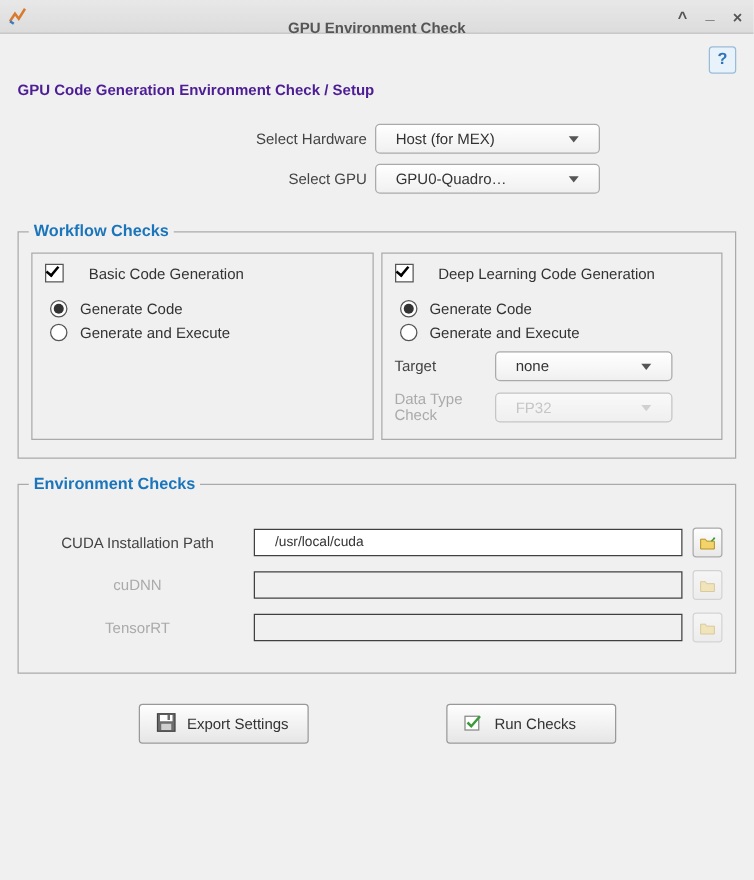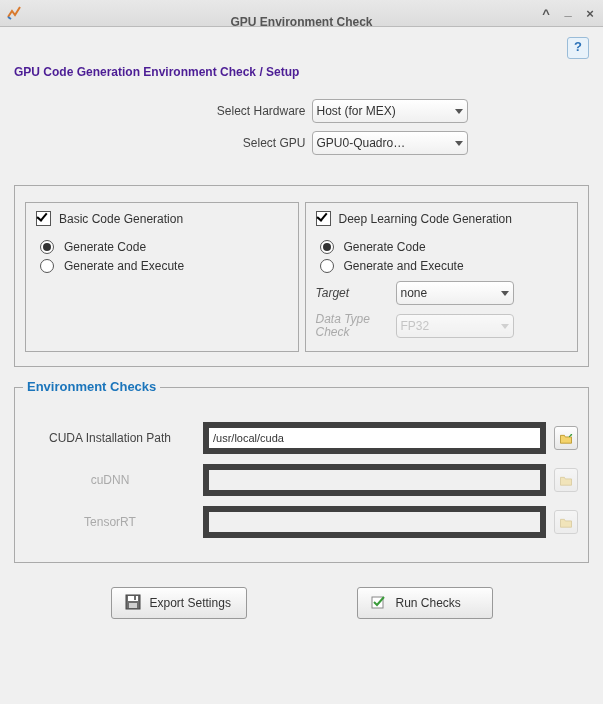--- a/index.html
+++ b/index.html
@@ -85,21 +85,21 @@
     color: #444;
   }
   .dropdown {
     width: 146px;
     height: 22px;
     border: 1px solid #aaa;
     border-radius: 4px;
     background: linear-gradient(to bottom, #fff, #f0f0f0);
     display: flex;
     align-items: center;
-    padding: 0 4px;
+    padding: 0 16px;
     justify-content: space-between;
     cursor: pointer;
   }
   .dropdown.disabled {
     opacity: 0.6;
     cursor: default;
   }
   .dropdown-caret {
     width: 0;
     height: 0;
@@ -131,21 +131,21 @@
   .panel {
     flex: 1;
     border: 1px solid #aaa;
     padding: 8px 10px 10px 10px;
     min-height: 130px;
   }
   .panel.right { min-height: 130px; }
   .panel-head {
     display: flex;
     align-items: center;
-    gap: 8px;
+    gap: 20px;
     margin-bottom: 14px;
   }
   .checkbox {
     width: 13px;
     height: 13px;
     border: 1px solid #555;
     display: inline-flex;
     align-items: center;
     justify-content: center;
     background: #fff;
@@ -191,41 +191,40 @@
   }
   .inner-form-row {
     display: flex;
     align-items: center;
     gap: 10px;
     margin-top: 8px;
   }
   .inner-label {
     width: 70px;
     color: #444;
-    font-style: italic;
   }
   .inner-label.disabled { color: #aaa; }
   .env-row {
     display: flex;
     align-items: center;
     gap: 8px;
     margin: 10px 0;
   }
   .env-label {
     width: 170px;
     text-align: center;
     color: #444;
   }
   .env-label.disabled { color: #aaa; }
   .text-input {
     flex: 1;
     height: 20px;
-    border: 6px solid #404040;
+    border: 1px solid #404040;
     background: #fff;
-    padding: 0 4px;
+    padding: 0 16px;
     font-size: 11px;
     color: #333;
   }
   .text-input.disabled {
     background: #f0f0f0;
     color: #aaa;
   }
   .browse-btn {
     width: 22px;
     height: 22px;
@@ -297,20 +296,21 @@
   </div>
   <div class="form-row">
     <div class="form-label">Select GPU</div>
     <div class="dropdown">
       <span>GPU0-Quadro…</span>
       <span class="dropdown-caret"></span>
     </div>
   </div>
 
   <div class="group" style="margin-top:30px;">
+    <div class="group-legend">Workflow Checks</div>
     <div class="workflow-panels">
       <div class="panel">
         <div class="panel-head">
           <span class="checkbox checked"></span>
           <span>Basic Code Generation</span>
         </div>
         <div class="radio-row">
           <span class="radio selected"></span>
           <span>Generate Code</span>
         </div>

